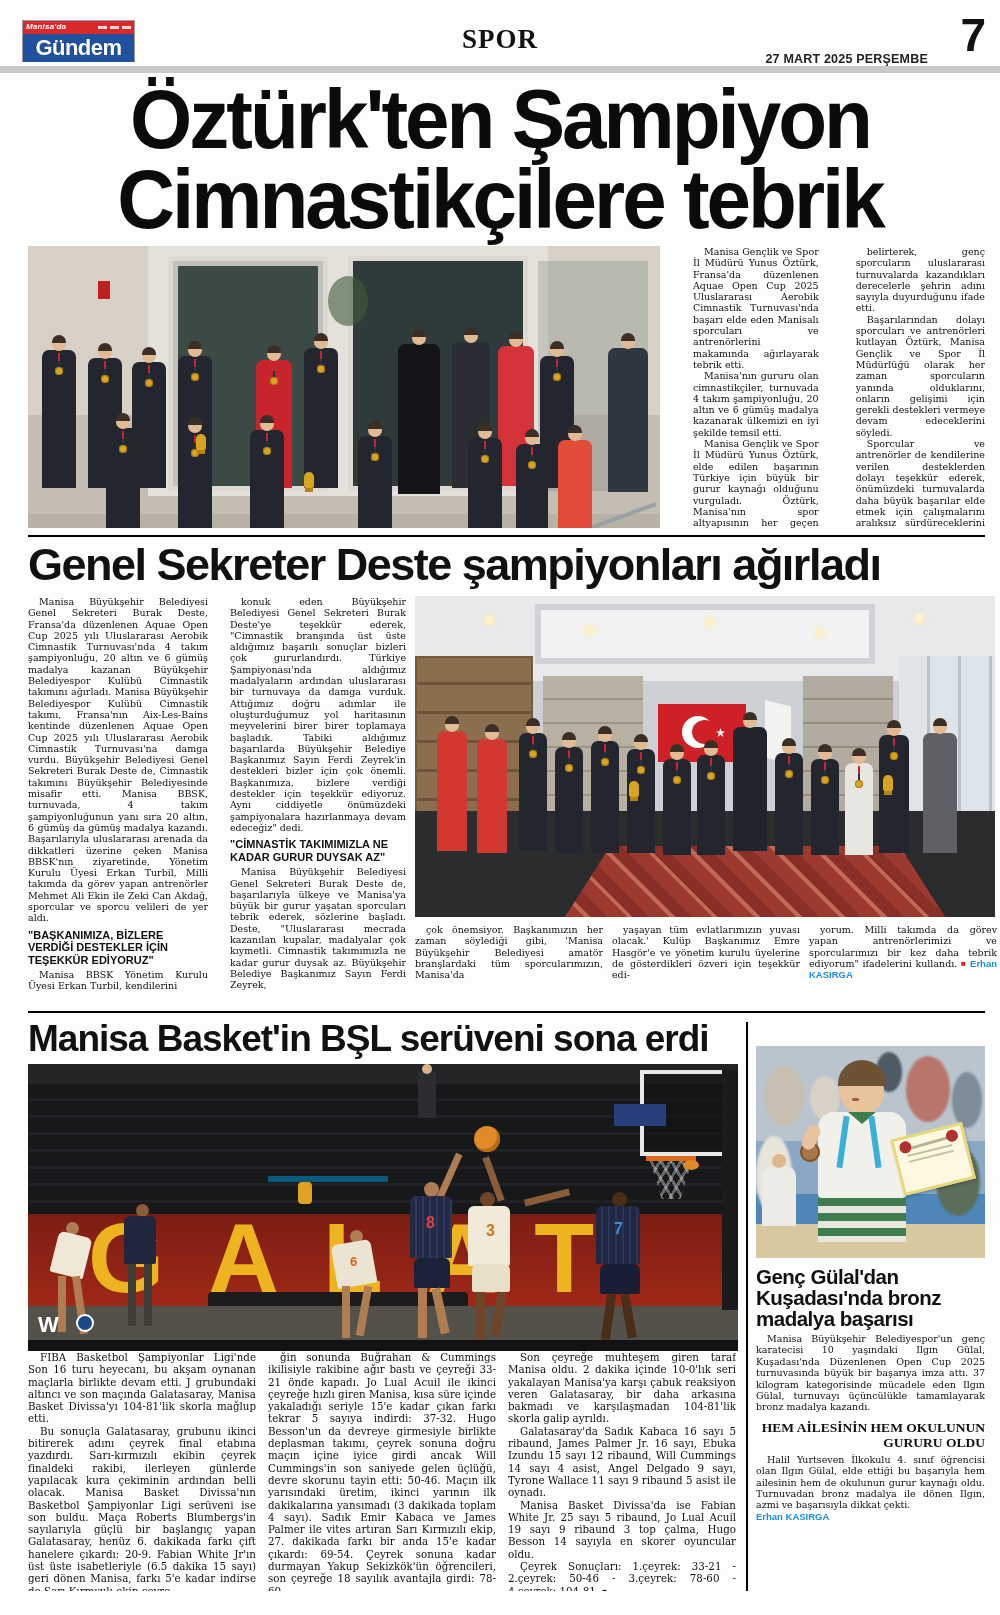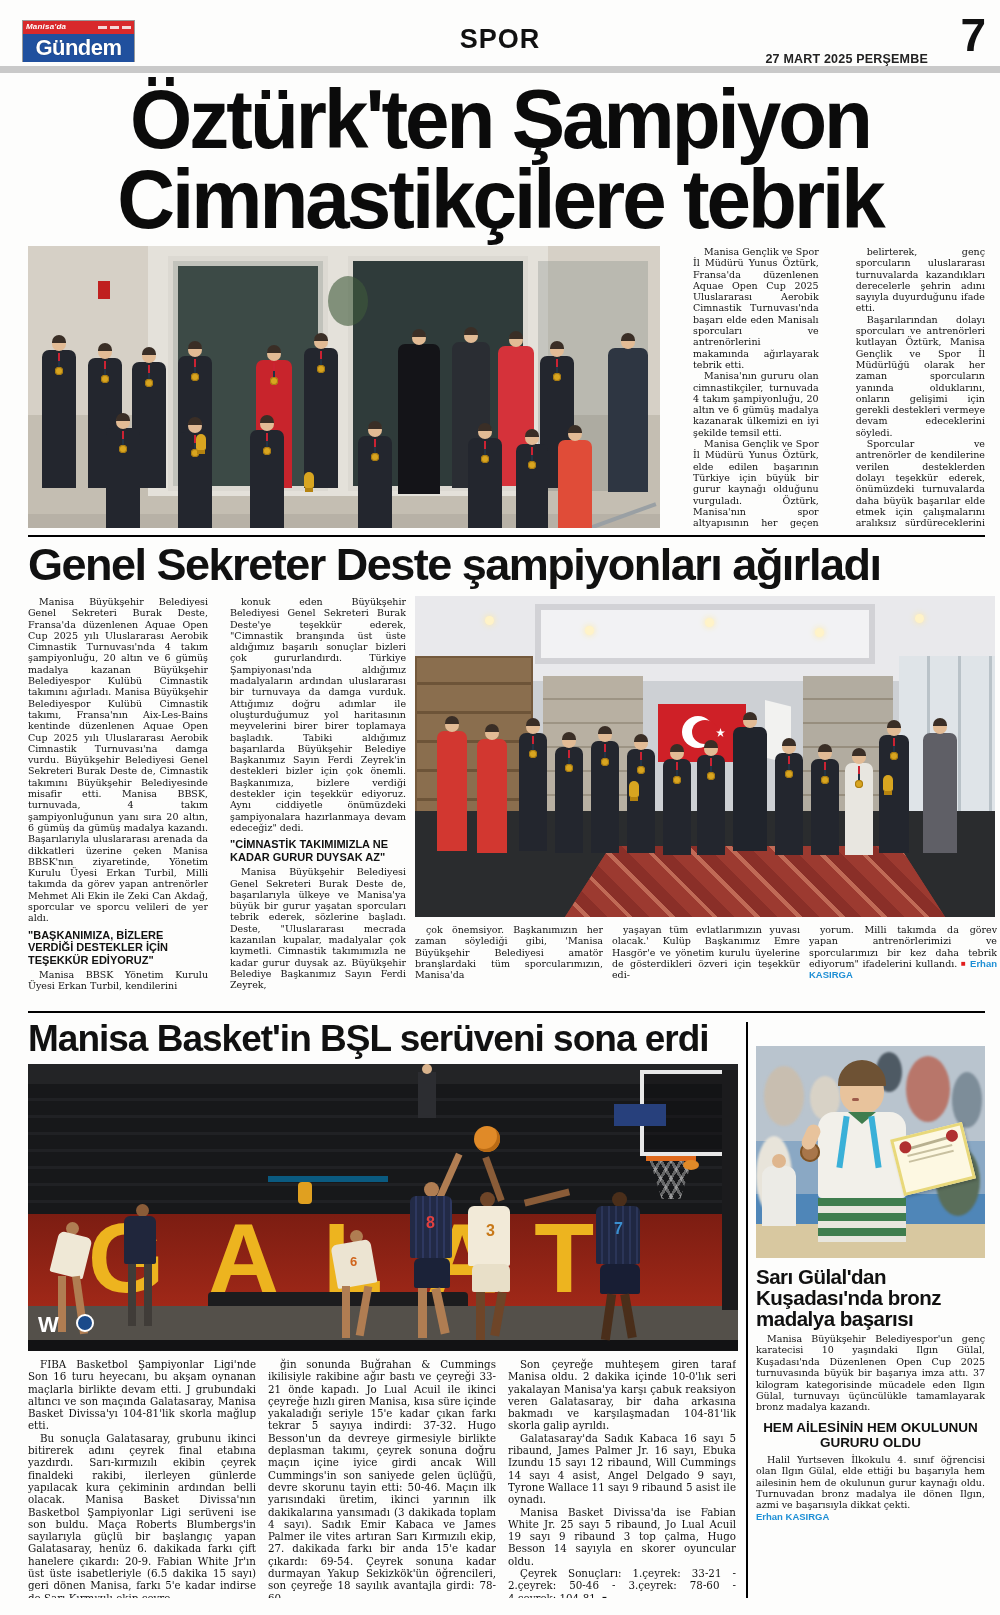--- a/index.html
+++ b/index.html
@@ -15,21 +15,21 @@
   .logo { position:absolute; left:22px; top:20px; width:113px; height:42px; border:1px solid #9a9a9a; background:#fff; }
   .logo-red { position:relative; height:13px; background:#d8292b; }
   .logo-kicker { position:absolute; left:3px; top:1px; color:#fff; font-family:"Liberation Sans",sans-serif;
                  font-size:8px; font-weight:bold; font-style:italic; letter-spacing:.2px; }
   .logo-dashes { position:absolute; right:3px; top:5px; display:flex; gap:3px; }
   .logo-dashes i { width:9px; height:3px; background:#f4d9d9; }
   .logo-blue { height:28px; background:#20509e; text-align:center; }
   .logo-title { color:#fff; font-family:"Liberation Sans",sans-serif; font-weight:900; font-size:22px;
                 line-height:27px; letter-spacing:-.5px; text-shadow:0 0 1px #10315f; }
   .section-title { position:absolute; left:0; right:0; top:24px; text-align:center;
-                   font-family:Liberation Sans, sans-serif; font-weight:bold; font-size:27px; letter-spacing:1px; }
+                   font-family:Liberation Serif, serif; font-weight:bold; font-size:27px; letter-spacing:1px; }
   .issue-date { position:absolute; right:72px; top:52px; font-family:"Liberation Sans",sans-serif;
                 font-size:12.5px; font-weight:bold; color:#222; letter-spacing:.2px; }
   .page-num { position:absolute; right:14px; top:12px; font-family:"Liberation Sans",sans-serif;
               font-size:46px; font-weight:800; line-height:46px; }
 
   
   .mainhead { margin:4px 0 6px; text-align:center; font-family:"Liberation Sans",sans-serif;
               font-weight:900; font-size:80px; line-height:80px; letter-spacing:-3px; color:#0b0b0b; }
   .mainhead span { display:block; transform:scaleY(1.04); }
   .rule { border:0; border-top:2.5px solid #000; margin:7px 15px 5px 28px; }
@@ -62,31 +62,31 @@
   .photo2 { position:relative; width:580px; height:321px; overflow:hidden; background:#c9ccd0; }
   .a2bottom { display:flex; gap:9px; margin-top:7px; }
   .bcol { width:188px; height:76px; font-size:9.5px; line-height:11.3px; text-align:justify; overflow:hidden; }
 
   
   .bottom { display:flex; margin:0 15px 0 28px; }
   .bleft { width:712px; flex:none; }
   .vdiv { width:2px; background:#000; margin:4px 8px 0 6px; flex:none; }
   .sbar { width:229px; flex:none; }
   .photo3 { position:relative; width:710px; height:287px; overflow:hidden; background:#151618; }
-  .a3cols { display:flex; gap:12px; margin-top:7px; }
+  .a3cols { display:flex; gap:12px; }
   .a3c { width:228px; height:240px; font-size:10.3px; line-height:12.3px; text-align:justify; overflow:hidden; }
   .a3c p { margin:0; text-indent:12px; }
 
   
   .photo4 { position:relative; width:229px; height:212px; overflow:hidden; background:#a9b6c2; margin-top:28px; }
   .sbar-head { margin:8px 0 4px; font-family:"Liberation Sans",sans-serif; font-weight:900;
                font-size:20.5px; line-height:21px; letter-spacing:-.5px; }
   .sbar-body { font-size:9.5px; line-height:11.4px; text-align:justify; }
-  .sbar-sub { font-family:Liberation Sans, sans-serif; font-weight:bold; font-size:13.5px; line-height:15px;
-              margin:7px 0 4px !important; text-indent:0 !important; text-align:center; }
+  .sbar-sub { font-family:Liberation Serif, serif; font-weight:bold; font-size:13.5px; line-height:15px;
+              margin:7px 0 4px !important; text-indent:0 !important; text-align:right; }
 
   
   .pn { position:absolute; border-radius:7px 7px 0 0; background:#23262e; }
   .pn b { position:absolute; top:-13px; left:50%; transform:translateX(-50%); width:14px; height:14px;
           border-radius:50%; background:#e2bb95; }
   .pn b::after { content:""; position:absolute; top:-2px; left:0; width:14px; height:8px;
                  border-radius:7px 7px 0 0; background:#3a2e26; }
   .pn u { position:absolute; top:3px; left:50%; width:2px; height:15px; margin-left:-1px;
           background:linear-gradient(#c23 0 55%, #234 55% 100%); }
   .pn u::after { content:""; position:absolute; left:-3px; bottom:-7px; width:8px; height:8px;
@@ -482,21 +482,21 @@
             <div style="position:absolute;right:4px;top:2px;width:12px;height:12px;border-radius:50%;background:#b03030;"></div>
           </div>
         </div>
 
         <div style="position:absolute;left:6px;top:120px;width:34px;height:60px;border-radius:10px 10px 0 0;background:#ecebe6;">
           <span style="position:absolute;top:-12px;left:10px;width:14px;height:14px;border-radius:50%;background:#dfb68e;"></span>
         </div>
       </div>
 
       <div class="sbar-head">
-        <span style="display:block;">Sarı Gülal'dan</span>
+        <span style="display:block;">Genç Gülal'dan</span>
         <span style="display:block;">Kuşadası'nda bronz</span>
         <span style="display:block;">madalya başarısı</span>
       </div>
 
       <div class="sbar-body">
         <p>Manisa Büyükşehir Belediyespor'un genç karatecisi 10 yaşındaki Ilgın Gülal, Kuşadası'nda Düzenlenen Open Cup 2025 turnuvasında  büyük bir başarıya imza attı. 37 kilogram kategorisinde mücadele eden Ilgın Gülal, turnuvayı üçüncülükle tamamlayarak bronz madalya kazandı.</p>
         <p class="sbar-sub">HEM AİLESİNİN HEM OKULUNUN GURURU OLDU</p>
         <p>Halil Yurtseven İlkokulu 4. sınıf öğrencisi olan Ilgın Gülal, elde ettiği bu başarıyla hem ailesinin hem de okulunun gurur kaynağı oldu. Turnuvadan bronz madalya ile dönen Ilgın, azmi ve başarısıyla dikkat çekti.</p>
         <p style="text-indent:0;"><b class="byname blue">Erhan KASIRGA</b></p>
       </div>

